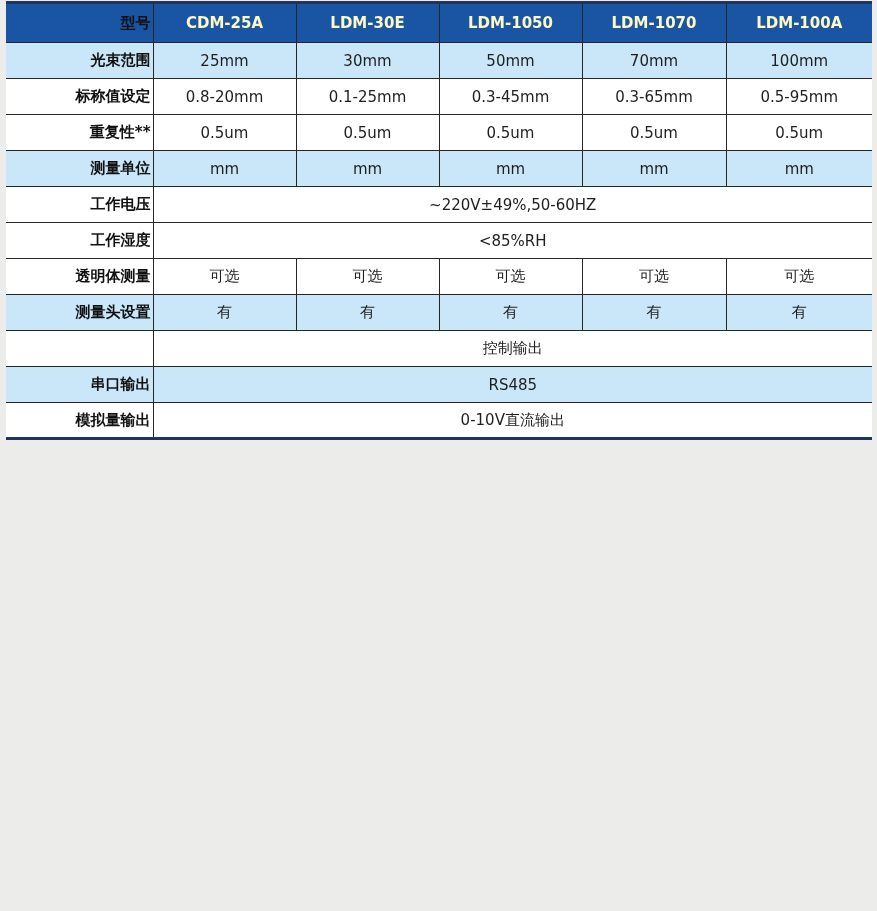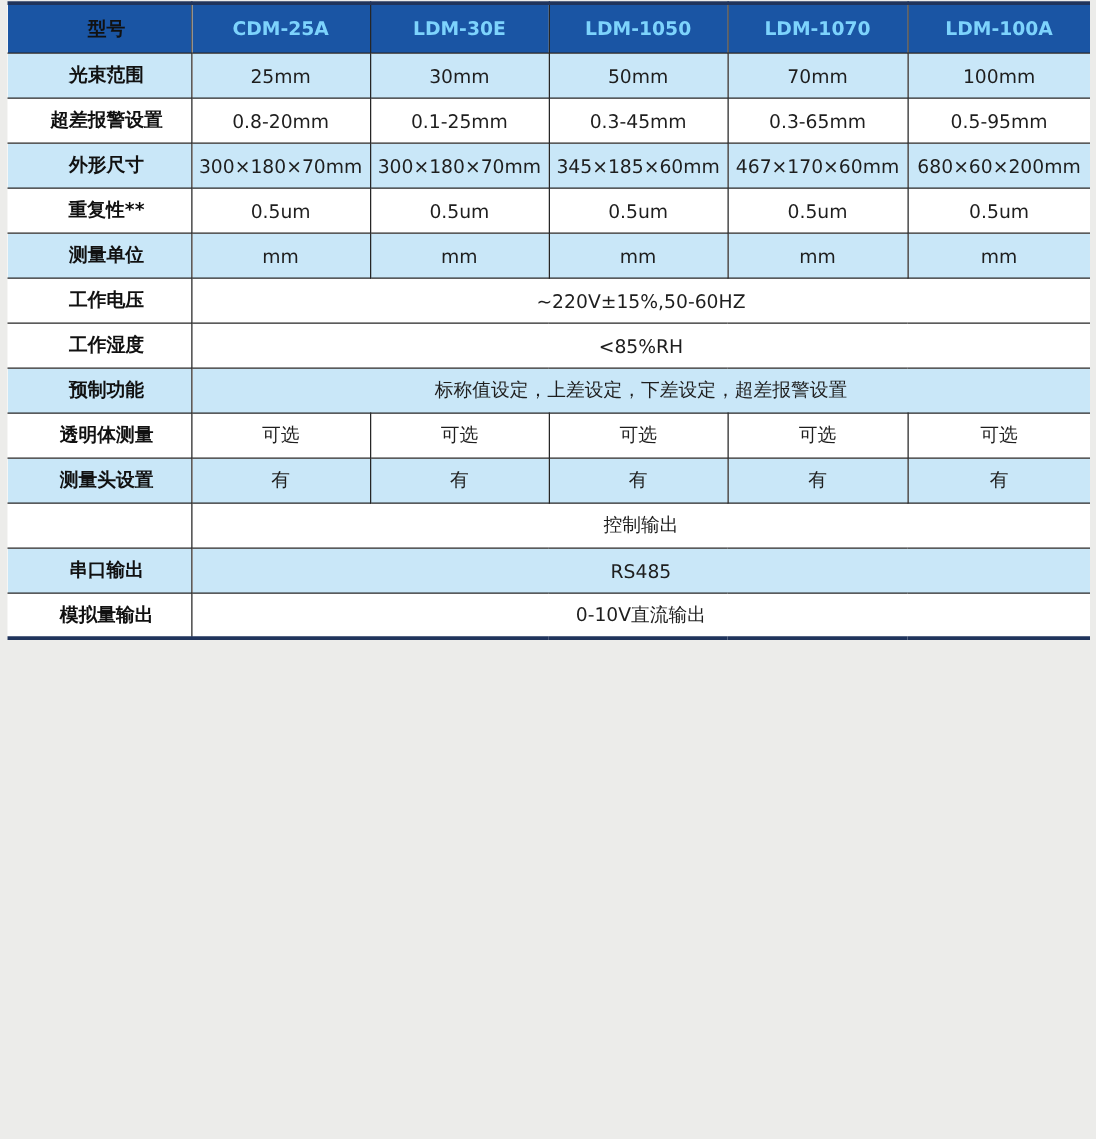--- a/index.html
+++ b/index.html
@@ -31,29 +31,29 @@
     font-size: 15px;
     padding: 0 2px;
   }
   .spec-table th:first-child,
   .spec-table td:first-child { border-left: none; }
   .spec-table th:last-child,
   .spec-table td:last-child { border-right: none; }
   .spec-table thead tr { height: 40px; }
   .spec-table thead th {
     background: var(--header-bg, #1a55a4);
-    color: #7dd3fc;
+    color: #fef9c3;
     font-weight: bold;
     font-size: 15px;
   }
   .spec-table tbody tr { height: 36px; }
   .spec-table tbody tr.blue td { background: var(--row-blue, #c9e7f8); }
   .spec-table tbody tr.white td { background: #ffffff; }
   .spec-table .label {
-    text-align: center;
+    text-align: right;
     padding-left: 14px;
     font-weight: bold;
     color: #111111;
   }
 </style>
 </head>
 <body>
 
 <table class="spec-table">
   <colgroup>
@@ -77,62 +77,50 @@
   <tbody>
       <tr class="blue">
         <td class="label">光束范围</td>
         <td>25mm</td>
         <td>30mm</td>
         <td>50mm</td>
         <td>70mm</td>
         <td>100mm</td>
       </tr>
       <tr class="white">
-        <td class="label">超差报警设置</td>
+        <td class="label">标称值设定</td>
         <td>0.8-20mm</td>
         <td>0.1-25mm</td>
         <td>0.3-45mm</td>
         <td>0.3-65mm</td>
         <td>0.5-95mm</td>
-      </tr>
-      <tr class="blue">
-        <td class="label">外形尺寸</td>
-        <td>300×180×70mm</td>
-        <td>300×180×70mm</td>
-        <td>345×185×60mm</td>
-        <td>467×170×60mm</td>
-        <td>680×60×200mm</td>
       </tr>
       <tr class="white">
         <td class="label">重复性**</td>
         <td>0.5um</td>
         <td>0.5um</td>
         <td>0.5um</td>
         <td>0.5um</td>
         <td>0.5um</td>
       </tr>
       <tr class="blue">
         <td class="label">测量单位</td>
         <td>mm</td>
         <td>mm</td>
         <td>mm</td>
         <td>mm</td>
         <td>mm</td>
       </tr>
       <tr class="white">
         <td class="label">工作电压</td>
-        <td colspan="5">~220V±15%,50-60HZ</td>
+        <td colspan="5">~220V±49%,50-60HZ</td>
       </tr>
       <tr class="white">
         <td class="label">工作湿度</td>
         <td colspan="5">&lt;85%RH</td>
-      </tr>
-      <tr class="blue">
-        <td class="label">预制功能</td>
-        <td colspan="5">标称值设定，上差设定，下差设定，超差报警设置</td>
       </tr>
       <tr class="white">
         <td class="label">透明体测量</td>
         <td>可选</td>
         <td>可选</td>
         <td>可选</td>
         <td>可选</td>
         <td>可选</td>
       </tr>
       <tr class="blue">

